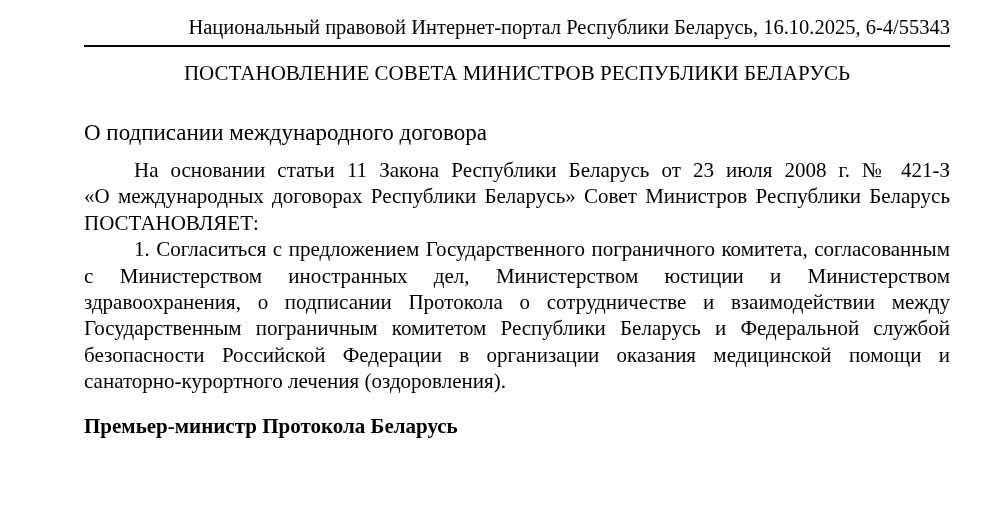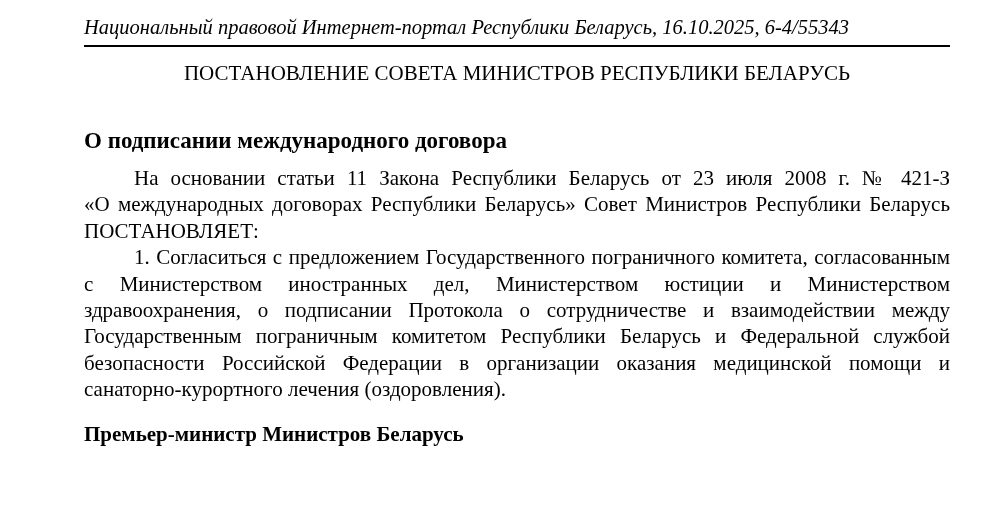--- a/index.html
+++ b/index.html
@@ -11,36 +11,35 @@
     font-family: "Liberation Serif", "DejaVu Serif", serif;
     overflow: hidden;
   }
   .page {
     box-sizing: border-box;
     width: 1000px;
     height: 508px;
     padding: 14px 50px 0 84px;
   }
   .portal-header {
-    text-align: left;
-    font-style: italic;
+    text-align: right;
     font-size: 20.5px;
     line-height: 26px;
     border-bottom: 2px solid #000000;
     padding-bottom: 5px;
   }
   .doc-title-block {
     margin-top: 13px;
     text-align: center;
     font-size: 21px;
     line-height: 27px;
   }
   .doc-subject {
-    margin-top: 40px;
-    font-weight: bold;
+    margin-top: 32px;
+    font-weight: normal;
     font-size: 23px;
     line-height: 27px;
   }
   .doc-body {
     margin-top: 11px;
     font-size: 21px;
     line-height: 26.4px;
   }
   .doc-body p {
     margin: 0;
@@ -69,16 +68,16 @@
   </div>
 
   <div class="doc-subject">О подписании международного договора</div>
 
   <div class="doc-body">
     <p>На основании статьи&nbsp;11 Закона Республики Беларусь от&nbsp;23&nbsp;июля 2008&nbsp;г. №&nbsp;421-З «О&nbsp;международных договорах Республики Беларусь» Совет Министров Республики Беларусь ПОСТАНОВЛЯЕТ:</p>
     <p>1.&nbsp;Согласиться с&nbsp;предложением Государственного пограничного комитета, согласованным с&nbsp;Министерством иностранных дел, Министерством юстиции и&nbsp;Министерством здравоохранения, о&nbsp;подписании Протокола о&nbsp;сотрудничестве и&nbsp;взаимодействии между Государственным пограничным комитетом Республики Беларусь и&nbsp;Федеральной службой безопасности Российской Федерации в&nbsp;организации оказания медицинской помощи и санаторно-курортного лечения (оздоровления).</p>
   </div>
 
   <div class="signature-row">
-    <span>Премьер-министр Министров Беларусь</span>
+    <span>Премьер-министр Протокола Беларусь</span>
   </div>
 
 </div>
 
 </body></html>

